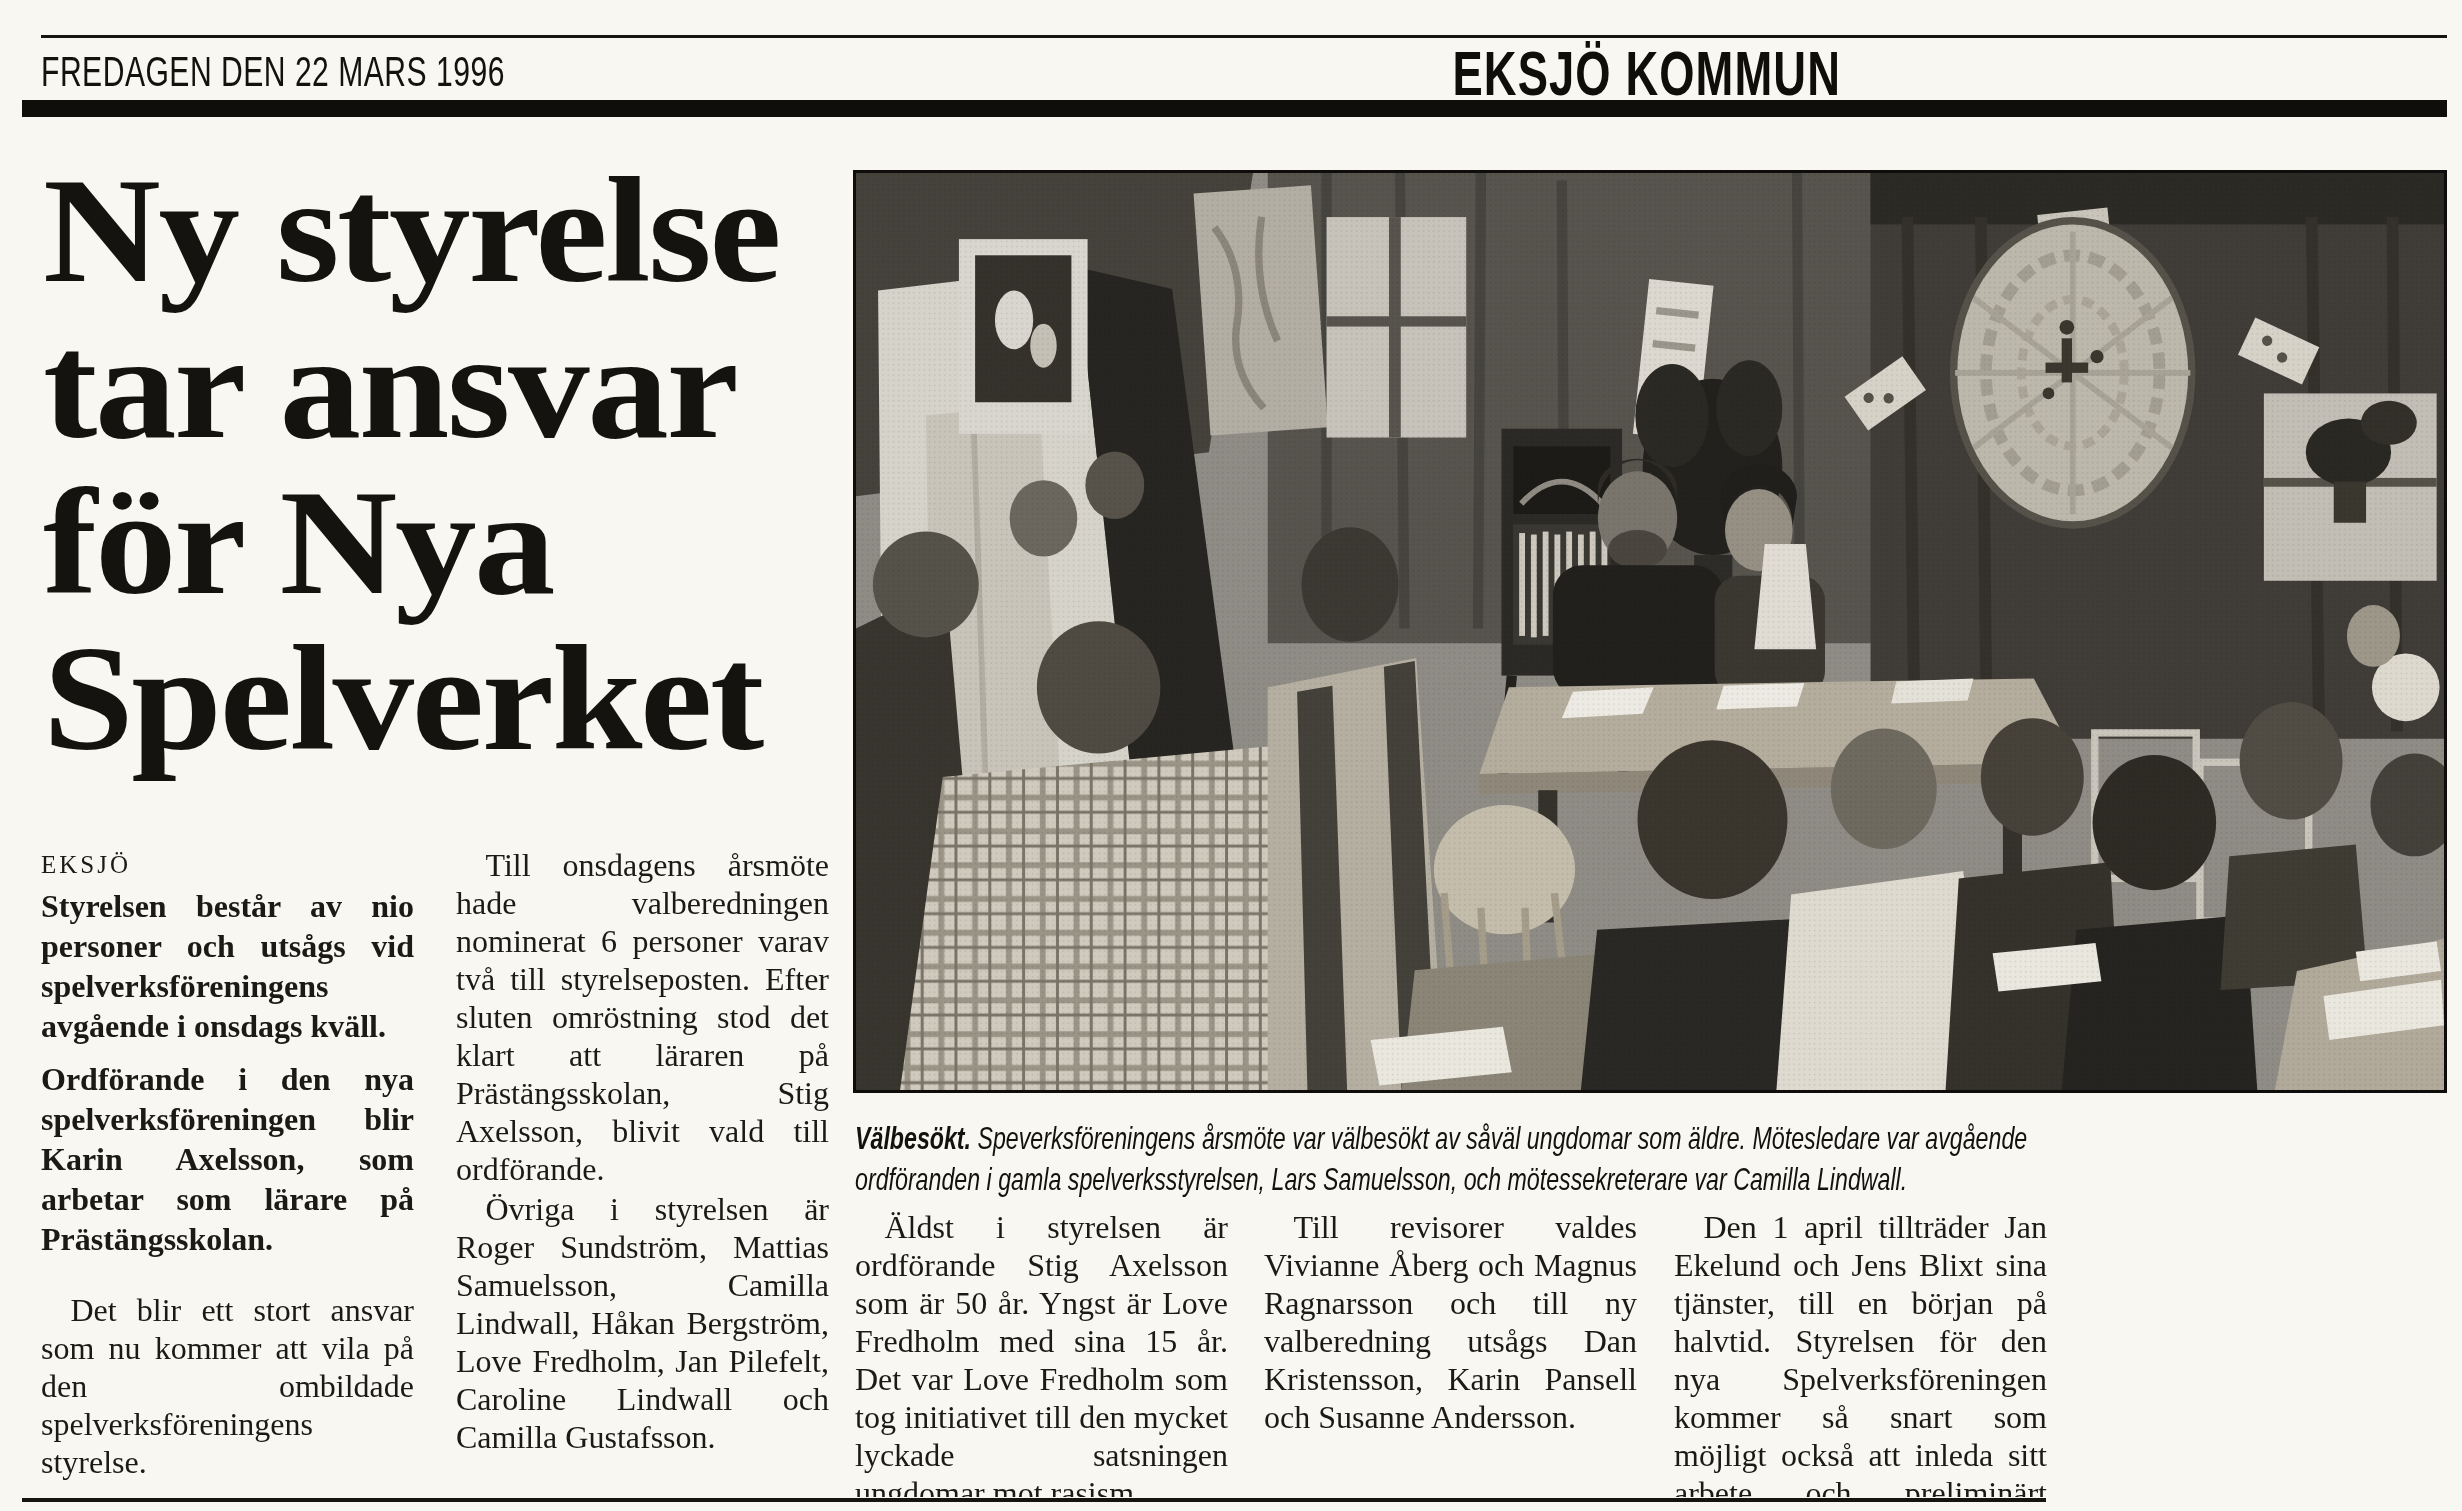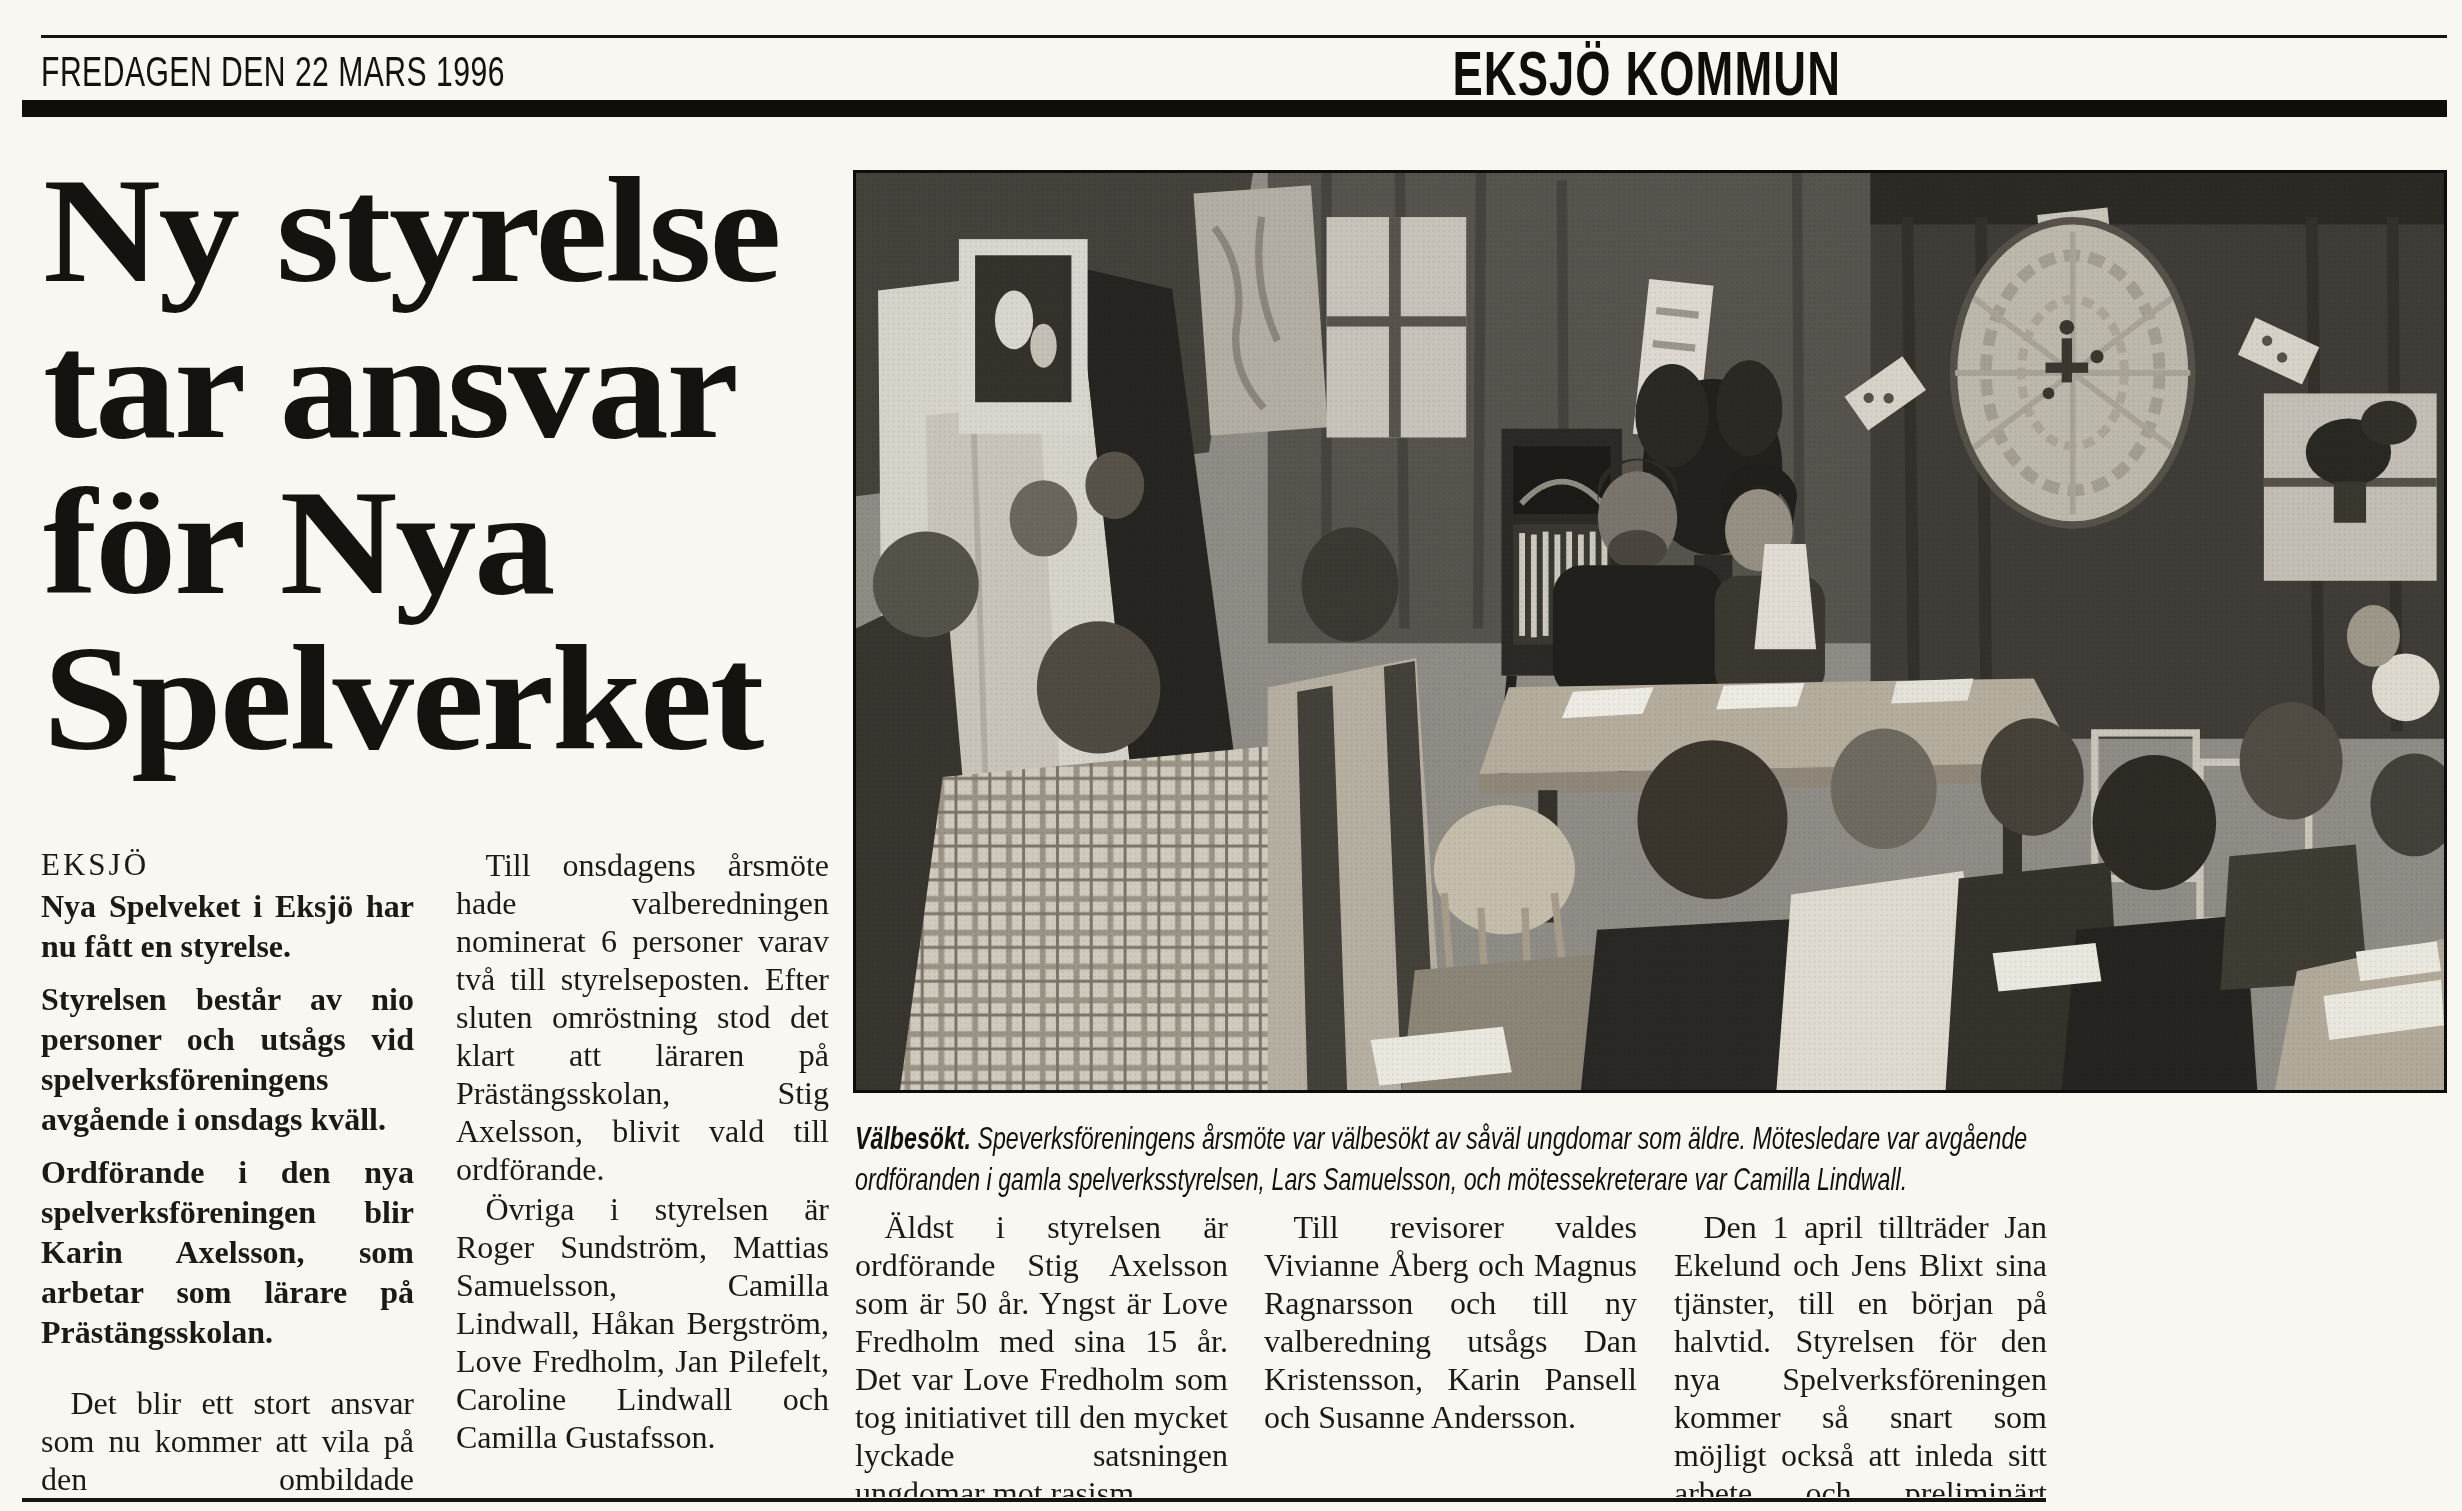--- a/index.html
+++ b/index.html
@@ -34,21 +34,21 @@
   }
 
   
   .col{line-height:38px;font-size:32px;text-align:justify;overflow:hidden;}
   .col p{margin:0 0 1.5px 0;}
   .col1{left:41px;top:846px;width:373px;height:652px;}
   .col2{left:456px;top:846px;width:373px;height:652px;}
   .col3{left:855px;top:1208px;width:373px;height:289px;}
   .col4{left:1264px;top:1208px;width:373px;height:289px;}
   .col5{left:1674px;top:1208px;width:373px;height:289px;}
-  .dateline{font-size:31px;letter-spacing:3px;margin:0 0 8.9px 0;}
+  .dateline{font-size:25px;letter-spacing:3px;margin:0 0 8.9px 0;}
   .lead{font-weight:700;line-height:40px;margin:0 0 13.3px 0 !important;}
   .indent{text-indent:29.5px;}
   .gaptop{margin-top:32px !important;}
 
   
   .photo{
     left:853px;top:170px;width:1594px;height:923px;
     border:3px solid #0e0d0b;box-sizing:border-box;background:#8f8c86;
   }
   .photo svg{display:block;width:100%;height:100%;}
@@ -75,21 +75,20 @@
 
 <div class="abs rule" style="left:22px;top:100px;width:2425px;height:17px;background:#0f0e0b;"></div>
 
 <h1 class="abs headline">Ny styrelse
 tar ansvar
 för Nya
 Spelverket</h1>
 
 <div class="abs col col1">
   <p class="dateline">EKSJÖ</p>
-  <p class="lead">Nya Spelveket i Eksjö har nu fått en styrelse.</p>
   <p class="lead">Styrelsen består av nio personer och utsågs vid spelverksföreningens avgående i onsdags kväll.</p>
   <p class="lead">Ordförande i den nya spelverksföreningen blir Karin Axelsson, som arbetar som lärare på Prästängsskolan.</p>
   <p class="indent gaptop">Det blir ett stort ansvar som nu kommer att vila på den ombildade spelverksföreningens styrelse.</p>
 
 </div>
 
 <div class="abs col col2">
   <p class="indent">Till onsdagens årsmöte hade valberedningen nominerat 6 personer varav två till styrelseposten. Efter sluten omröstning stod det klart att läraren på Prästängsskolan, Stig Axelsson, blivit vald till ordförande.</p>
   <p class="indent">Övriga i styrelsen är Roger Sundström, Mattias Samuelsson, Camilla Lindwall, Håkan Bergström, Love Fredholm, Jan Pilefelt, Caroline Lindwall och Camilla Gustafsson.</p>
 

